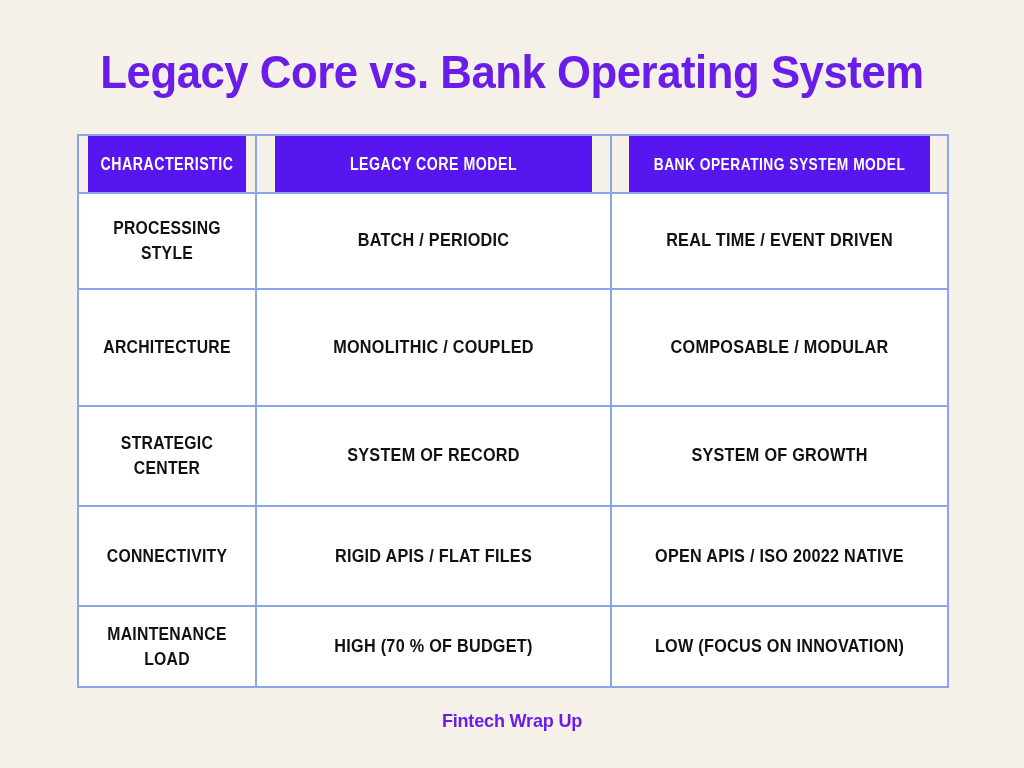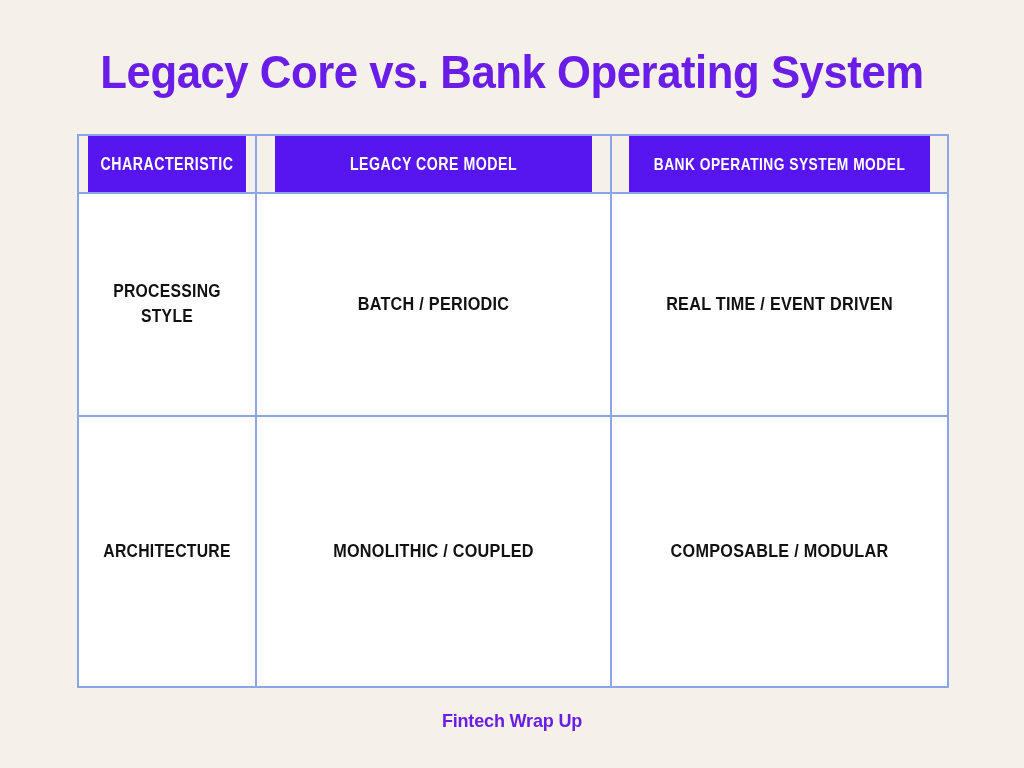--- a/index.html
+++ b/index.html
@@ -167,23 +167,57 @@
             <span class="cell-inner">ARCHITECTURE</span>
           </td>
           <td>
             <span class="cell-inner">MONOLITHIC / COUPLED</span>
           </td>
           <td>
             <span class="cell-inner">COMPOSABLE / MODULAR</span>
           </td>
         </tr>
 
-
-
-
+        <tr class="r2">
+          <td class="label">
+            <span class="cell-inner">STRATEGIC CENTER</span>
+          </td>
+          <td>
+            <span class="cell-inner">SYSTEM OF RECORD</span>
+          </td>
+          <td>
+            <span class="cell-inner">SYSTEM OF GROWTH</span>
+          </td>
+        </tr>
+
+        <tr class="r3">
+          <td class="label">
+            <span class="cell-inner">CONNECTIVITY</span>
+          </td>
+          <td>
+            <span class="cell-inner">RIGID APIS / FLAT FILES</span>
+          </td>
+          <td>
+            <span class="cell-inner">OPEN APIS / ISO 20022 NATIVE</span>
+          </td>
+        </tr>
+
+
+        <tr class="r5">
+          <td class="label">
+            <span class="cell-inner">MAINTENANCE
+LOAD</span>
+          </td>
+          <td>
+            <span class="cell-inner">HIGH (70 % OF BUDGET)</span>
+          </td>
+          <td>
+            <span class="cell-inner">LOW (FOCUS ON INNOVATION)</span>
+          </td>
+        </tr>
 
       </tbody>
     </table>
   </div>
 
   <div class="footer">Fintech Wrap Up</div>
 
 </div>
 
 </body></html>

